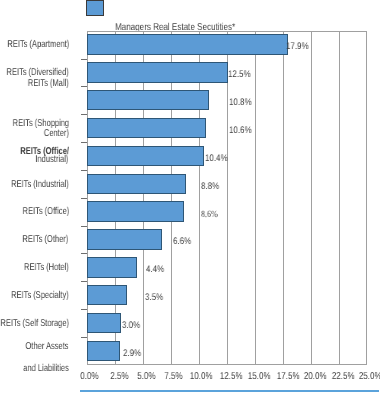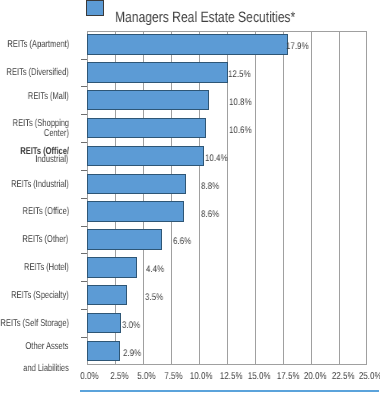--- a/index.html
+++ b/index.html
@@ -7,21 +7,21 @@
   body{width:380px;height:403px;position:relative;overflow:hidden;
        font-family:"Liberation Sans",sans-serif;color:#3f3f3f;
        -webkit-font-smoothing:antialiased;text-rendering:geometricPrecision;}
   #page{position:absolute;left:0;top:0;width:380px;height:403px;opacity:0.999;}
 
   .sq{display:inline-block;white-space:nowrap;will-change:transform;}
 
   
   #legend-swatch{position:absolute;left:86.4px;top:-0.3px;width:17.4px;height:15.8px;
      background:#5C9BD5;border:1.4px solid #3a3a3a;box-sizing:border-box;}
-  #legend-label{position:absolute;left:114.8px;top:13px;font-size:15px;line-height:10px;}
+  #legend-label{position:absolute;left:114.8px;top:23px;font-size:10px;line-height:10px;}
   #legend-label .sq{transform:scaleX(0.807);transform-origin:left center;}
 
   
   #plot{position:absolute;left:87.2px;top:30.7px;width:279.6px;height:334.1px;}
   #plot-border{position:absolute;left:0;top:0;right:0;bottom:0;
      border:1px solid #a0a0a0;box-sizing:border-box;}
   .gridline{position:absolute;top:0;height:334.1px;width:1px;background:#a0a0a0;}
   .bar{position:absolute;background:#5C9BD5;border:1px solid #2E5676;box-sizing:border-box;}
   .ytick{position:absolute;width:6.7px;height:1px;background:#6e6e6e;}
 
@@ -89,21 +89,21 @@
       <div class="catline" style="right: 311.2px; top: 40.4208px;"><span class="sq">REITs (Apartment)</span></div>
     </div>
     <div class="vlab" style="left: 286.4px; top: 42.4708px;"><span class="sq">17.9%</span></div>
     <div class="ytick" style="top: 86.3833px; left: 80.7px;"></div>
     <div class="cat">
       <div class="catline" style="right: 311.2px; top: 68.2625px;"><span class="sq">REITs (Diversified)</span></div>
     </div>
     <div class="vlab" style="left: 227.7px; top: 70.3125px;"><span class="sq">12.5%</span></div>
     <div class="ytick" style="top: 114.225px; left: 80.7px;"></div>
     <div class="cat">
-      <div class="catline" style="right: 311.2px; top: 92px;"><span class="sq">REITs (Mall)</span></div>
+      <div class="catline" style="right: 311.2px; top: 79px;"><span class="sq">REITs (Mall)</span></div>
     </div>
     <div class="vlab" style="left: 229.4px; top: 98.1542px;"><span class="sq">10.8%</span></div>
     <div class="ytick" style="top: 142.067px; left: 80.7px;"></div>
     <div class="cat">
       <div class="catline" style="right: 311.2px; top: 118.796px;"><span class="sq">REITs (Shopping</span></div>
       <div class="catline" style="right: 311.2px; top: 129.096px;"><span class="sq">Center)</span></div>
     </div>
     <div class="vlab" style="left: 229.4px; top: 125.996px;"><span class="sq">10.6%</span></div>
     <div class="ytick" style="top: 169.908px; left: 80.7px;"></div>
     <div class="cat">
@@ -113,21 +113,21 @@
     <div class="vlab" style="left: 204.6px; top: 153.837px;"><span class="sq">10.4%</span></div>
     <div class="ytick" style="top: 197.75px; left: 80.7px;"></div>
     <div class="cat">
       <div class="catline" style="right: 311.2px; top: 179.629px;"><span class="sq">REITs (Industrial)</span></div>
     </div>
     <div class="vlab" style="left: 200.8px; top: 181.679px;"><span class="sq">8.8%</span></div>
     <div class="ytick" style="top: 225.592px; left: 80.7px;"></div>
     <div class="cat">
       <div class="catline" style="right: 311.2px; top: 207.471px;"><span class="sq">REITs (Office)</span></div>
     </div>
-    <div class="vlab" style="left: 200.5px; top: 209.521px;"><span class="sq">8.6%</span></div>
+    <div class="vlab" style="left: 200.5px; top: 209.521px; font-family: Liberation Serif, serif;"><span class="sq">8.6%</span></div>
     <div class="ytick" style="top: 253.433px; left: 80.7px;"></div>
     <div class="cat">
       <div class="catline" style="right: 311.2px; top: 235.312px; text-align: right;"><span class="sq">REITs (Other)</span></div>
     </div>
     <div class="vlab" style="left: 173.3px; top: 237.362px;"><span class="sq">6.6%</span></div>
     <div class="ytick" style="top: 281.275px; left: 80.7px;"></div>
     <div class="cat">
       <div class="catline" style="right: 311.2px; top: 263.154px;"><span class="sq">REITs (Hotel)</span></div>
     </div>
     <div class="vlab" style="left: 146.1px; top: 265.204px;"><span class="sq">4.4%</span></div>

